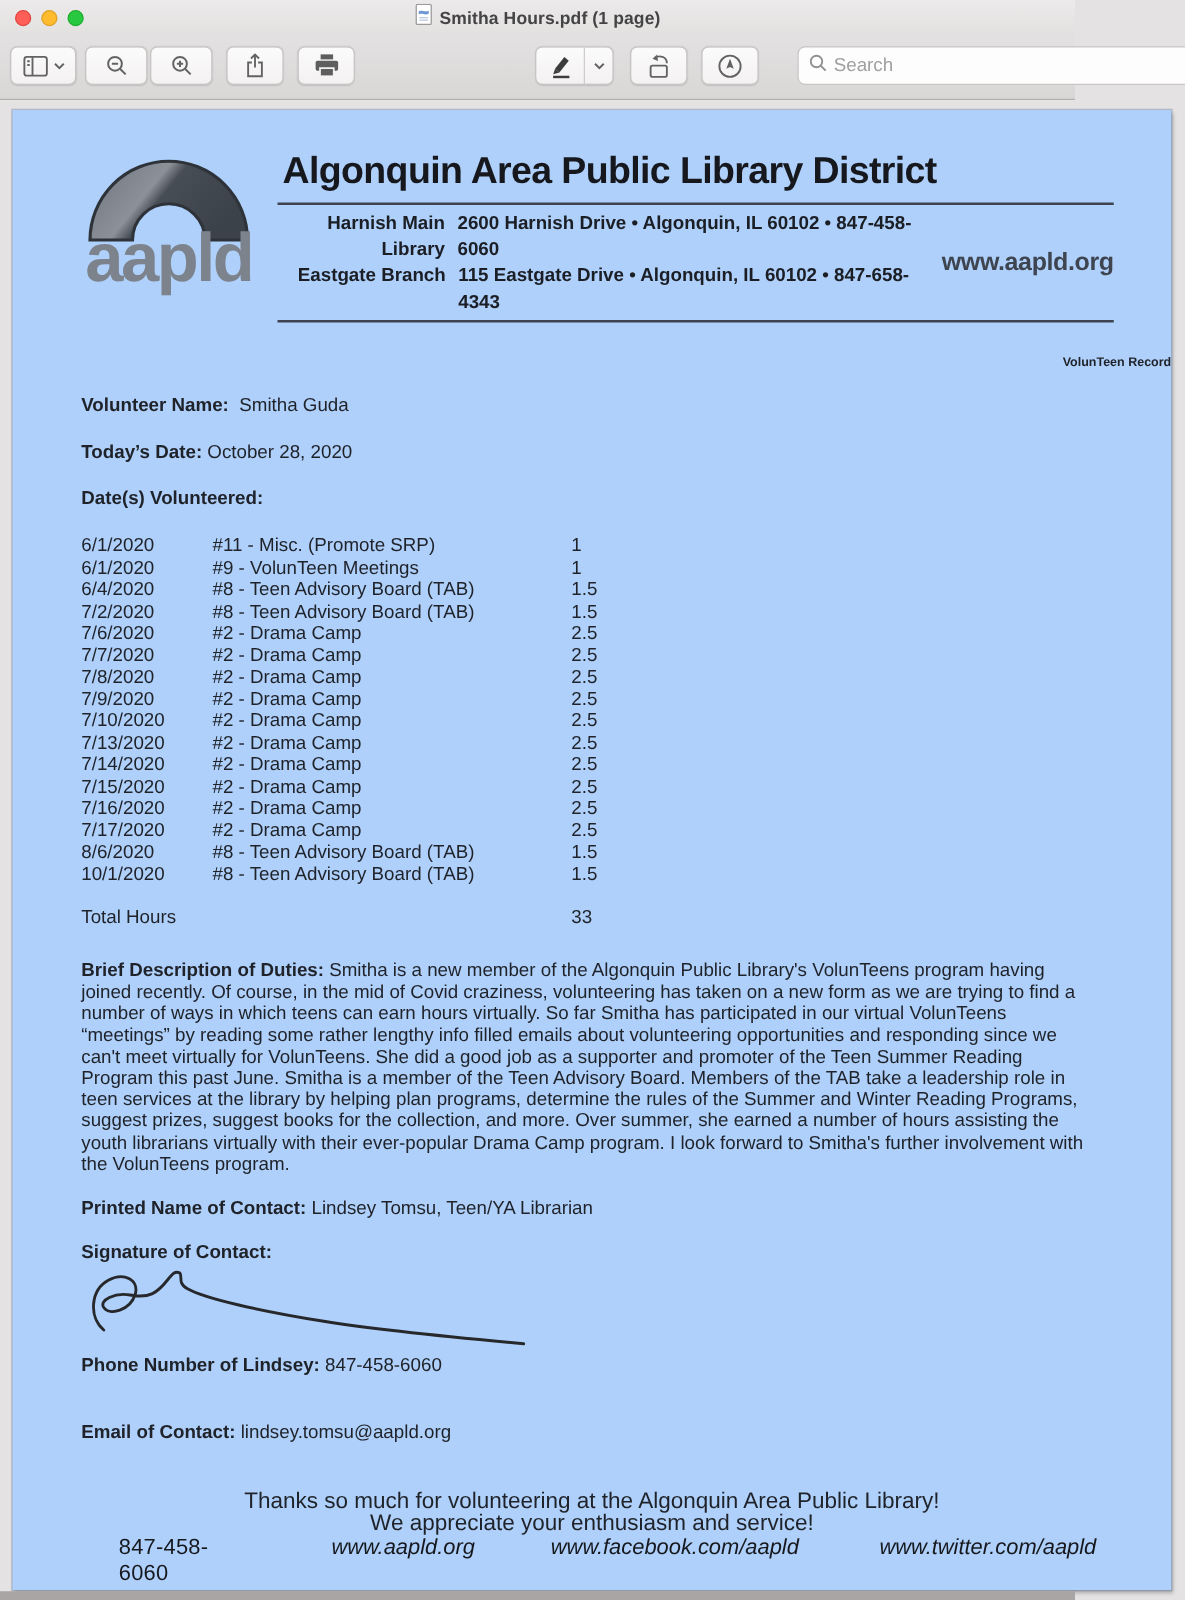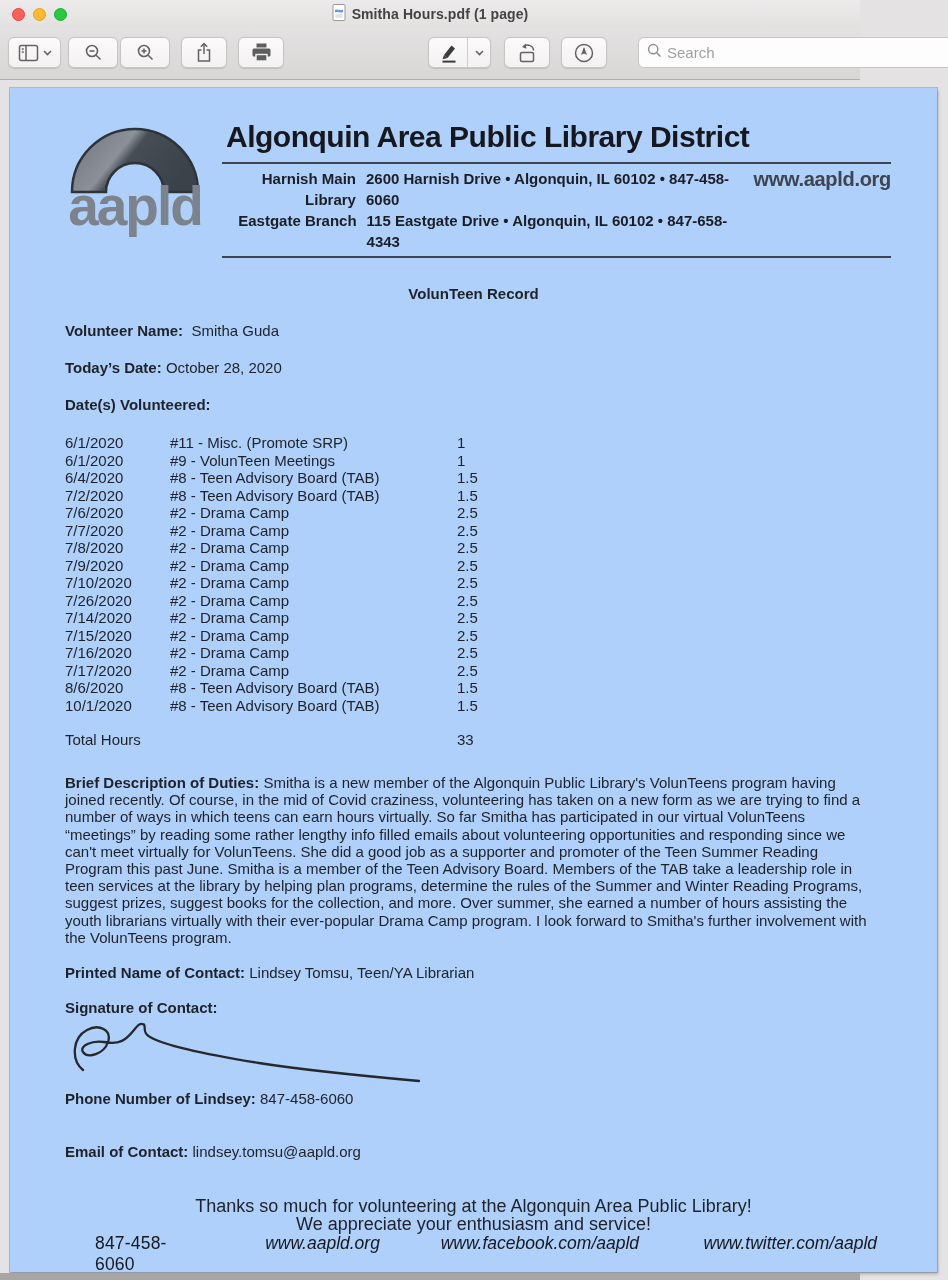--- a/index.html
+++ b/index.html
@@ -76,28 +76,28 @@
     font-size:55px; font-weight:bold; color:#7d838c; letter-spacing:-2px;
     line-height:0.85; text-align:center;
   }
   .logo-arch { position:absolute; top:2px; left:8px; }
   .header-right { flex:1; padding-top:8px; }
   .district-title {
     font-size:30px; font-weight:bold; color:#16181d; letter-spacing:-0.5px;
     padding-left:4px; padding-bottom:8px;
   }
   .header-rule { border-top:2px solid #3d4450; }
-  .address-block { display:flex; align-items:flex-start; padding:4px 0; }
+  .address-block { display:flex; align-items:center; padding:4px 0; }
   .address-rows { flex:1; }
   .address-row { display:flex; font-size:15px; font-weight:bold; color:#1b1e24; line-height:21px; }
   .address-name { width:150px; text-align:right; padding-right:10px; }
   .website { font-size:20px; font-weight:bold; color:#3e4550; padding-left:8px; letter-spacing:-0.3px; }
 
   
-  .form-title { text-align:center; font-size:15px; font-weight:bold; margin-top:27px; }
+  .form-title { text-align:right; font-size:10px; font-weight:bold; margin-top:27px; }
   .field-line { margin:19px 55px 0 55px; font-size:15px; margin-top:20px; }
   .field-line:first-of-type { margin-top:21px; }
   .lbl { font-weight:bold; }
   .hours-table { margin:21px 55px 0 55px; font-size:15px; line-height:17.5px; }
   .hours-row { display:flex; }
   .col-date { width:105px; }
   .col-activity { width:287px; }
   .col-hours { }
   .total-row { display:flex; margin:17px 55px 0 55px; font-size:15px; }
   .total-label { width:392px; }
@@ -340,21 +340,21 @@
             <span class="col-date">7/9/2020</span>
             <span class="col-activity">#2 - Drama Camp</span>
             <span class="col-hours">2.5</span>
           </div>
           <div class="hours-row">
             <span class="col-date">7/10/2020</span>
             <span class="col-activity">#2 - Drama Camp</span>
             <span class="col-hours">2.5</span>
           </div>
           <div class="hours-row">
-            <span class="col-date">7/26/2020</span>
+            <span class="col-date">7/13/2020</span>
             <span class="col-activity">#2 - Drama Camp</span>
             <span class="col-hours">2.5</span>
           </div>
           <div class="hours-row">
             <span class="col-date">7/14/2020</span>
             <span class="col-activity">#2 - Drama Camp</span>
             <span class="col-hours">2.5</span>
           </div>
           <div class="hours-row">
             <span class="col-date">7/15/2020</span>

